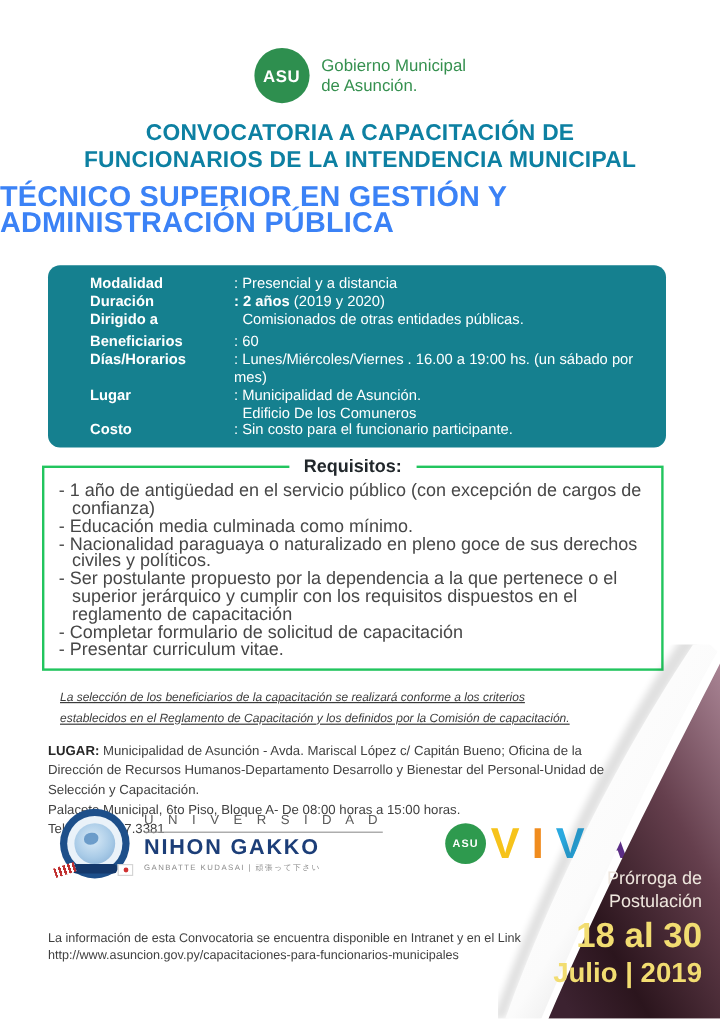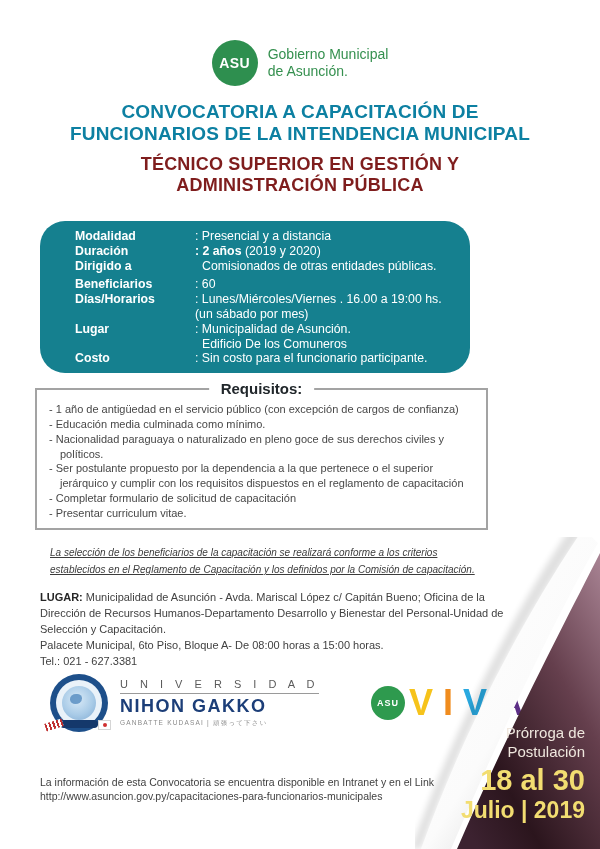--- a/index.html
+++ b/index.html
@@ -7,37 +7,37 @@
        font-family:"Liberation Sans","DejaVu Sans",sans-serif;color:#3f3f3f;}
 
   
   .gm-header{margin-top:40px;display:flex;justify-content:center;align-items:center;gap:10px;}
   .asu-circle{width:46px;height:46px;border-radius:50%;background:#2e8f4f;display:flex;
               align-items:center;justify-content:center;color:#fff;font-weight:bold;font-size:14px;letter-spacing:.5px;}
   .gm-name{font-size:14px;line-height:17px;color:#35904f;font-weight:500;}
 
   
   .title-main{margin-top:15px;text-align:center;color:#0d80a2;font-weight:800;font-size:19px;line-height:22px;letter-spacing:.2px;}
-  .title-sub{margin-top:9px;text-align:center;color:#7f1d1d;font-weight:800;font-size:18px;line-height:21px;letter-spacing:.2px;}
-
-  
-  .infobox{margin:25px auto 0 40px;width:430px;background:#15808f;border-radius:25px;
+  .title-sub{margin-top:9px;text-align:left;color:#3b82f6;font-weight:800;font-size:24px;line-height:21px;letter-spacing:.2px;}
+
+  
+  .infobox{margin:25px auto 0 40px;width:515px;background:#15808f;border-radius:10px;
            color:#fff;font-size:12.3px;line-height:14.8px;padding:8px 0 7px 0;}
   .irow{display:flex;padding-left:35px;}
   .irow .lbl{width:120px;font-weight:bold;flex:none;}
   .irow .val{flex:1;padding-right:10px;}
   .irow .val b{font-weight:bold;}
   .gap-row{margin-top:4px;}
 
   
-  .req-box{position:relative;margin:15px auto 0 35px;width:453px;box-sizing:border-box;
-           border:2px solid #a3a3a3;padding:12px 8px 7px 12px;}
+  .req-box{position:relative;margin:15px auto 0 35px;width:518px;box-sizing:border-box;
+           border:2px solid #22c55e;padding:12px 8px 7px 12px;}
   .req-title{position:absolute;top:-10px;left:50%;transform:translateX(-50%);
              background:#ffffff;padding:0 12px;font-weight:bold;font-size:15px;color:#21272b;white-space:nowrap;}
-  .req-item{font-size:11px;line-height:14.8px;color:#474747;padding-left:11px;text-indent:-11px;}
+  .req-item{font-size:15px;line-height:14.8px;color:#474747;padding-left:11px;text-indent:-11px;}
 
   
   .sel-note{margin:14px 0 0 50px;font-style:italic;font-size:10px;line-height:17.5px;color:#3c3c3c;text-decoration:underline;}
 
   
   .aclara{margin:10px 0 0 40px;font-size:11px;line-height:16.2px;color:#414141;}
   .aclara .head{font-weight:bold;color:#262626;font-size:11.2px;}
   .aclara .line{white-space:nowrap;}
   .aclara b{color:#262626;text-align:right;}
 

